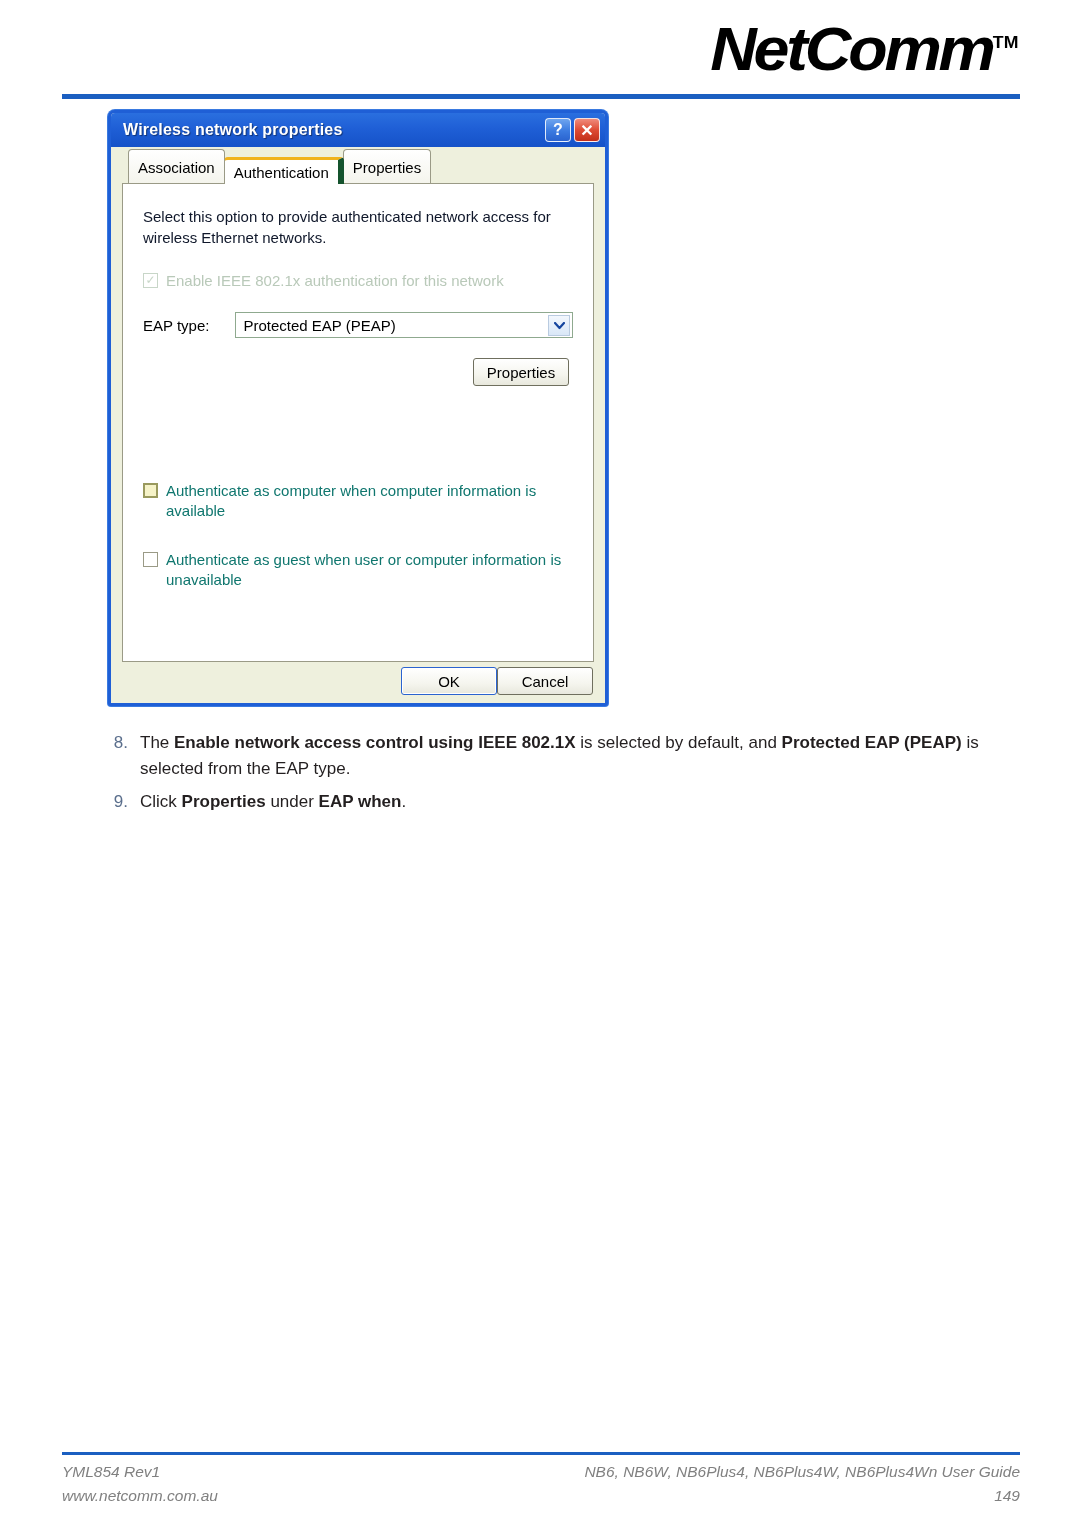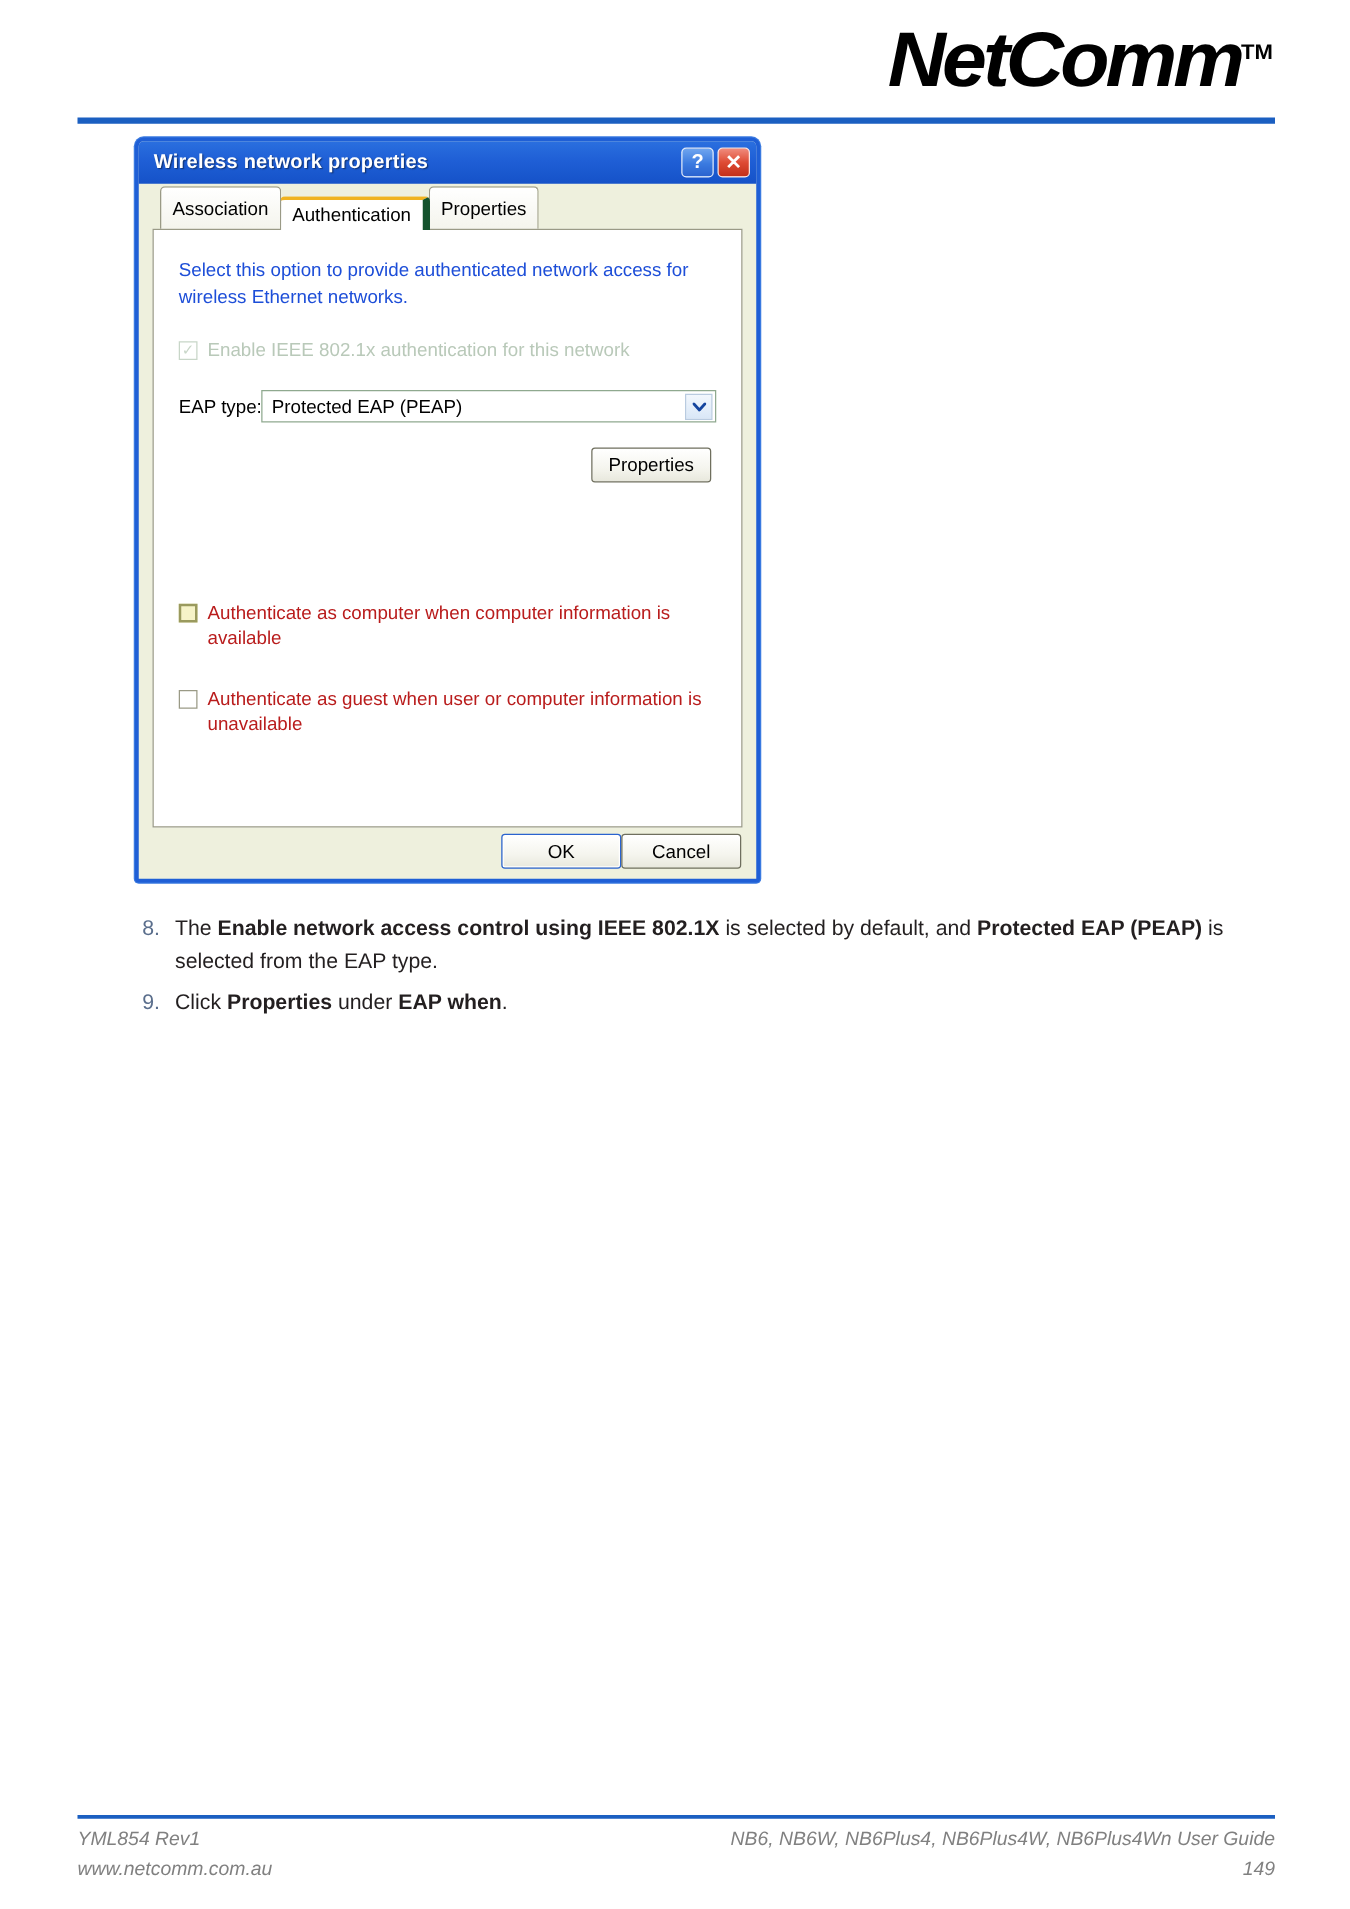--- a/index.html
+++ b/index.html
@@ -138,21 +138,21 @@
   .tabpanel {
     position: relative;
     background: #ffffff;
     border: 1px solid #9a9a86;
     height: 479px;
     margin-top: -1px;
     padding: 22px 20px 0 20px;
   }
 
   .desc {
-    color: #1d4ed8;
+    color: #0f172a;
     font-size: 15px;
     line-height: 1.42;
     margin: 0 0 22px 0;
     max-width: 420px;
   }
   .chk-row {
     display: flex;
     align-items: flex-start;
     gap: 8px;
     margin-bottom: 22px;
@@ -170,29 +170,29 @@
   .chk.disabled {
     border-color: #c8d6c8;
     color: #c8d6c8;
   }
   .chk.highlight {
     background: #f6f3c8;
     border: 2px solid #9a9a5e;
   }
   .chk-label {
     font-size: 15px;
-    color: #b91c1c;
+    color: #0f766e;
     line-height: 1.3;
   }
   .chk-label.disabled { color: #b9c9b9; }
 
   .eap-row {
     display: flex;
     align-items: center;
-    gap: 0;
+    gap: 26px;
     margin-top: 2px;
     text-align: right;
   }
   .eap-label { font-size: 15px; color: #000; white-space: nowrap; }
   .combo {
     position: relative;
     flex: 1;
     height: 26px;
     background: #ffffff;
     border: 1px solid #8fa98f;

